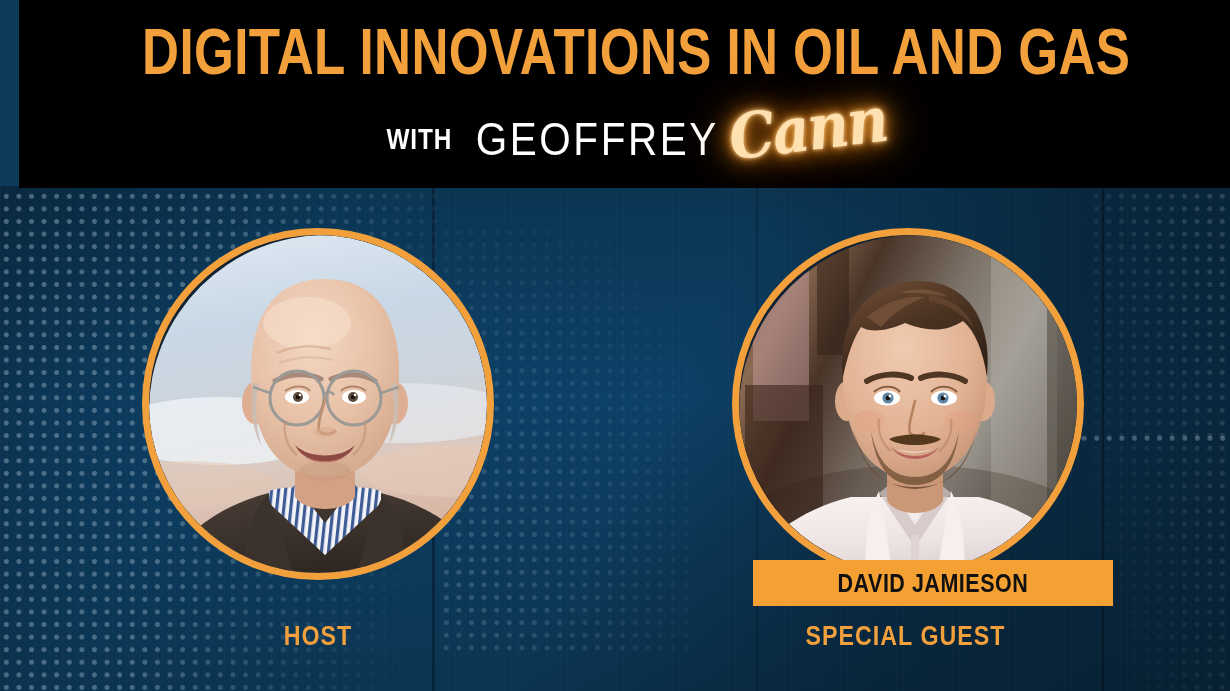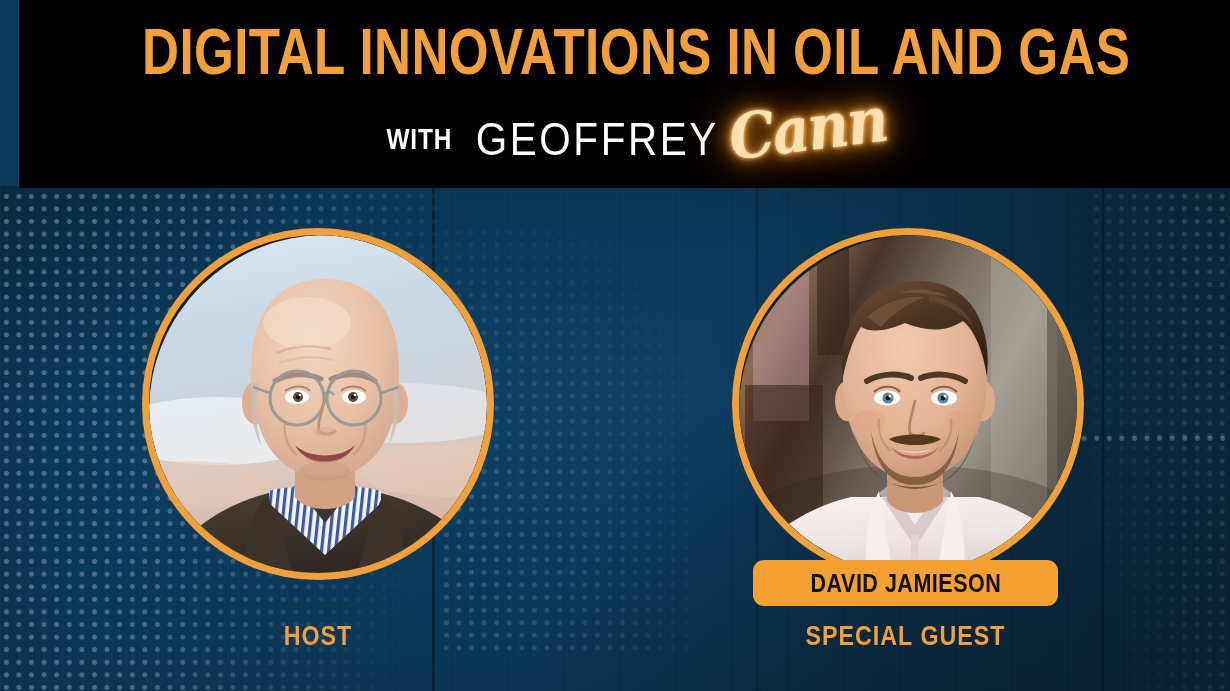--- a/index.html
+++ b/index.html
@@ -198,21 +198,21 @@
   .nameplate {
     position: absolute;
     z-index: 20;
     height: 46px;
     background: #F5A033;
     display: flex;
     align-items: center;
     justify-content: center;
   }
   .nameplate-left  { left: 163px; top: 560px; width: 310px; }
-  .nameplate-right { left: 753px; top: 560px; width: 305px; border-radius: 11px; }
+  .nameplate-right { left: 753px; top: 560px; width: 360px; }
   .nameplate-text {
     color: #111111;
     font-family: "Liberation Sans Narrow", "Liberation Sans", sans-serif;
     font-weight: 700;
     font-size: 25px;
     letter-spacing: 0.6px;
     transform: scaleX(0.86);
     white-space: nowrap;
   }
 

